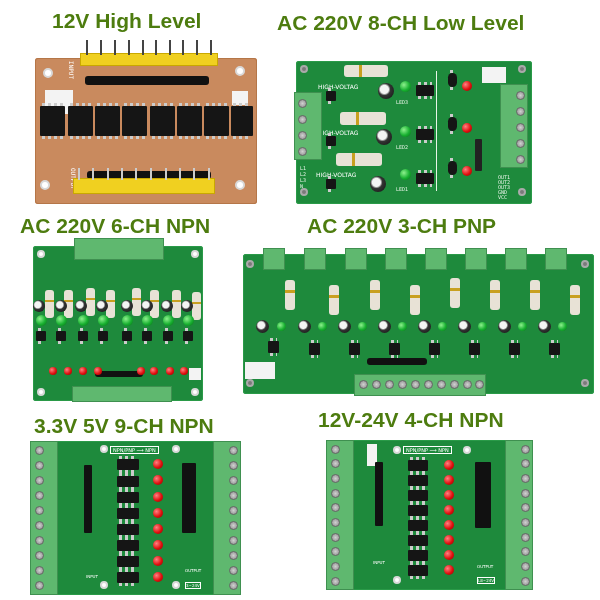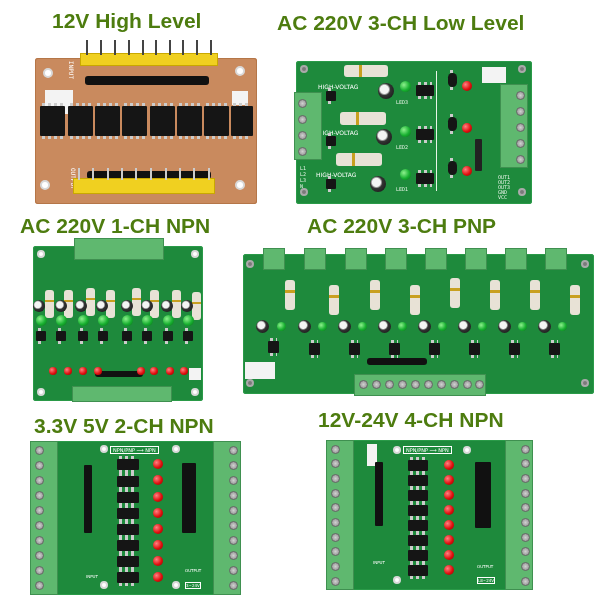--- a/index.html
+++ b/index.html
@@ -82,21 +82,21 @@
     <div class="pin" style="left:135px; top:168px; height:12px; background:#ccc;"></div>
     <div class="pin" style="left:150px; top:168px; height:12px; background:#ccc;"></div>
     <div class="pin" style="left:165px; top:168px; height:12px; background:#ccc;"></div>
     <div class="pin" style="left:179px; top:168px; height:12px; background:#ccc;"></div>
     <div class="pin" style="left:193px; top:168px; height:12px; background:#ccc;"></div>
     <div class="pin" style="left:208px; top:168px; height:12px; background:#ccc;"></div>
   </div>
 </div>
 
 <div>
-  <div class="title" style="left:277px; top:11px; font-size:21px;">AC 220V 3-CH Low Level</div>
+  <div class="title" style="left:277px; top:11px; font-size:21px;">AC 220V 8-CH Low Level</div>
   <div class="board green" style="left:296px; top:61px; width:236px; height:143px;">
     <div class="hole" style="left:4px; top:4px; width:8px; height:8px; background:#7a7a7a; border-color:#aaa;"></div>
     <div class="hole" style="left:4px; top:127px; width:8px; height:8px; background:#7a7a7a; border-color:#aaa;"></div>
     <div class="hole" style="left:222px; top:4px; width:8px; height:8px; background:#7a7a7a; border-color:#aaa;"></div>
     <div class="hole" style="left:222px; top:127px; width:8px; height:8px; background:#7a7a7a; border-color:#aaa;"></div>
     <div class="trace" style="left:140px; top:10px; width:1px; height:120px; background:#e8f5e8;"></div>
     <div class="white-pad" style="left:186px; top:6px; width:24px; height:16px;"></div>
     <div class="silk-c" style="left:22px; top:22px;">HIGH-VOLTAG</div>
     <div class="silk-c" style="left:22px; top:68px;">HIGH-VOLTAG</div>
     <div class="silk-c" style="left:20px; top:110px;">HIGH-VOLTAG</div>
@@ -150,21 +150,21 @@
   <div class="term" style="left:500px; top:84px; width:28px; height:84px;">
     <div class="screw" style="left:15px; top:6px;"></div>
     <div class="screw" style="left:15px; top:22px;"></div>
     <div class="screw" style="left:15px; top:38px;"></div>
     <div class="screw" style="left:15px; top:54px;"></div>
     <div class="screw" style="left:15px; top:70px;"></div>
   </div>
 </div>
 
 <div>
-  <div class="title" style="left:20px; top:214px; font-size:21px;">AC 220V 1-CH NPN</div>
+  <div class="title" style="left:20px; top:214px; font-size:21px;">AC 220V 6-CH NPN</div>
   <div class="board green" style="left:33px; top:246px; width:170px; height:155px;">
     <div class="hole" style="left:4px; top:4px; width:8px; height:8px;"></div>
     <div class="hole" style="left:158px; top:4px; width:8px; height:8px;"></div>
     <div class="hole" style="left:4px; top:142px; width:8px; height:8px;"></div>
     <div class="hole" style="left:158px; top:142px; width:8px; height:8px;"></div>
     <div class="white-pad" style="left:156px; top:122px; width:12px; height:12px;"></div>
     <div class="blackbar" style="left:62px; top:125px; width:48px; height:6px;"></div>
   </div>
   <div class="term" style="left:74px; top:238px; width:90px; height:22px;"></div>
   <div class="term" style="left:72px; top:386px; width:100px; height:16px;"></div>
@@ -274,21 +274,21 @@
     <div class="opto" style="left:349px; top:343px; width:11px; height:12px;"></div>
     <div class="opto" style="left:389px; top:343px; width:11px; height:12px;"></div>
     <div class="opto" style="left:429px; top:343px; width:11px; height:12px;"></div>
     <div class="opto" style="left:469px; top:343px; width:11px; height:12px;"></div>
     <div class="opto" style="left:509px; top:343px; width:11px; height:12px;"></div>
     <div class="opto" style="left:549px; top:343px; width:11px; height:12px;"></div>
   </div>
 </div>
 
 <div>
-  <div class="title" style="left:34px; top:414px; font-size:21px;">3.3V 5V 2-CH NPN</div>
+  <div class="title" style="left:34px; top:414px; font-size:21px;">3.3V 5V 9-CH NPN</div>
   <div class="board green" style="left:42px; top:441px; width:198px; height:154px;">
     <div class="hole" style="left:58px; top:4px; width:8px; height:8px;"></div>
     <div class="hole" style="left:130px; top:4px; width:8px; height:8px;"></div>
     <div class="hole" style="left:58px; top:140px; width:8px; height:8px;"></div>
     <div class="hole" style="left:130px; top:140px; width:8px; height:8px;"></div>
     <div class="silk-c" style="left:68px; top:5px; font-size:5px; border:1px solid #fff; padding:0 2px;">NPN/PNP ⟶ NPN</div>
     <div class="blackbar" style="left:42px; top:24px; width:8px; height:68px; border-radius:1px;"></div>
     <div class="blackbar" style="left:140px; top:22px; width:14px; height:70px; border-radius:1px;"></div>
     <div class="silk-c" style="left:44px; top:133px; font-size:4px;">INPUT</div>
     <div class="silk-c" style="left:143px; top:127px; font-size:4px;">OUTPUT</div>

